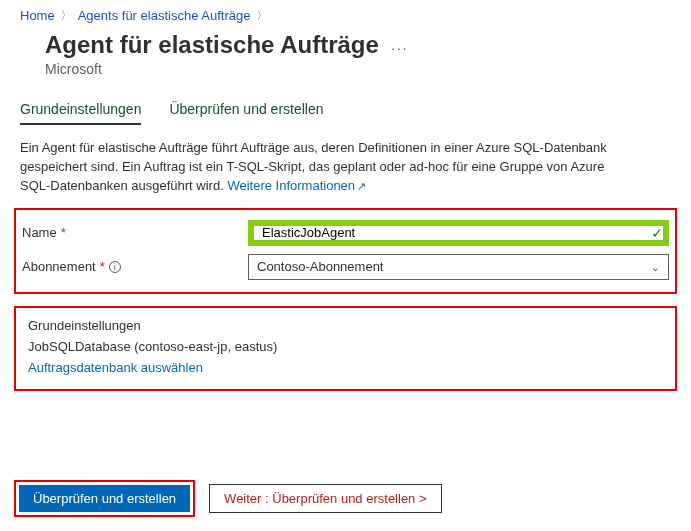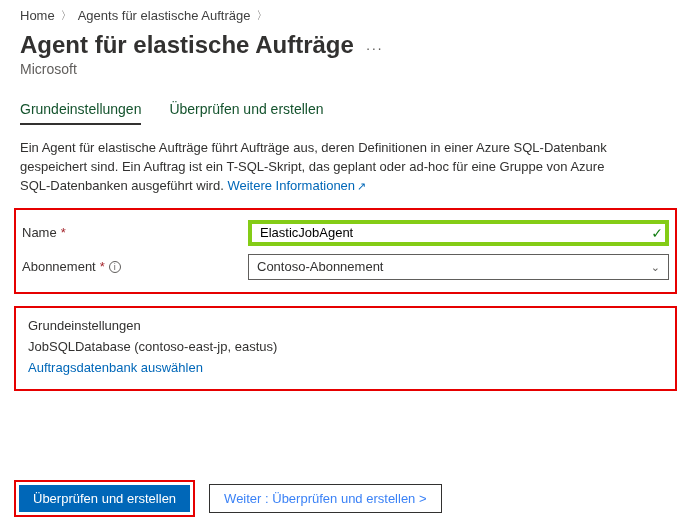--- a/index.html
+++ b/index.html
@@ -13,23 +13,23 @@
     position: relative;
     overflow: hidden;
   }
   .breadcrumb {
     display: flex;
     align-items: center;
     gap: 6px;
     padding: 8px 20px 4px 20px;
     font-size: 13px;
   }
-  .breadcrumb a { color: #404040; text-decoration: none; cursor: pointer; }
+  .breadcrumb a { color: #1d4ed8; text-decoration: none; cursor: pointer; }
   .breadcrumb .sep { color: #605e5c; font-size: 11px; }
-  .title-area { padding: 4px 8px 6px 20px; }
+  .title-area { padding: 4px 8px 6px 20px; margin-left: 25px; }
   .title-row { display: flex; align-items: baseline; gap: 12px; }
   h1 { font-size: 24px; font-weight: 600; color: #323130; }
   .title-dots { color: #605e5c; font-size: 14px; letter-spacing: 1px; cursor: pointer; }
   .subtitle { font-size: 14px; color: #605e5c; margin-top: 2px; }
   .tabs {
     display: flex;
     gap: 28px;
     padding: 18px 20px 0 20px;
     border-bottom: none;
   }
@@ -65,21 +65,21 @@
     border: 1px solid #605e5c;
     border-radius: 50%;
     display: inline-flex;
     align-items: center; justify-content: center;
     font-size: 9px; color: #605e5c;
   }
   .field-wrap { flex: 1; position: relative; }
   .text-input {
     width: 100%;
     height: 26px;
-    border: 4px solid #84cc16;
+    border: 6px solid #84cc16;
     padding: 0 28px 0 8px;
     font-size: 13px;
     font-family: inherit;
     outline: none;
   }
   .check-icon {
     position: absolute;
     right: 6px; top: 50%;
     transform: translateY(-50%);
     color: #107c10;
@@ -126,21 +126,21 @@
     background: #0067b8;
     color: #ffffff;
     border: none;
     font-size: 13px;
     padding: 6px 14px;
     cursor: pointer;
     font-family: inherit;
   }
   .btn-secondary {
     background: #ffffff;
-    color: #3b82f6;
+    color: #b91c1c;
     border: 1px solid #323130;
     font-size: 13px;
     padding: 6px 14px;
     cursor: pointer;
     font-family: inherit;
   }
 </style>
 </head>
 <body>
 

